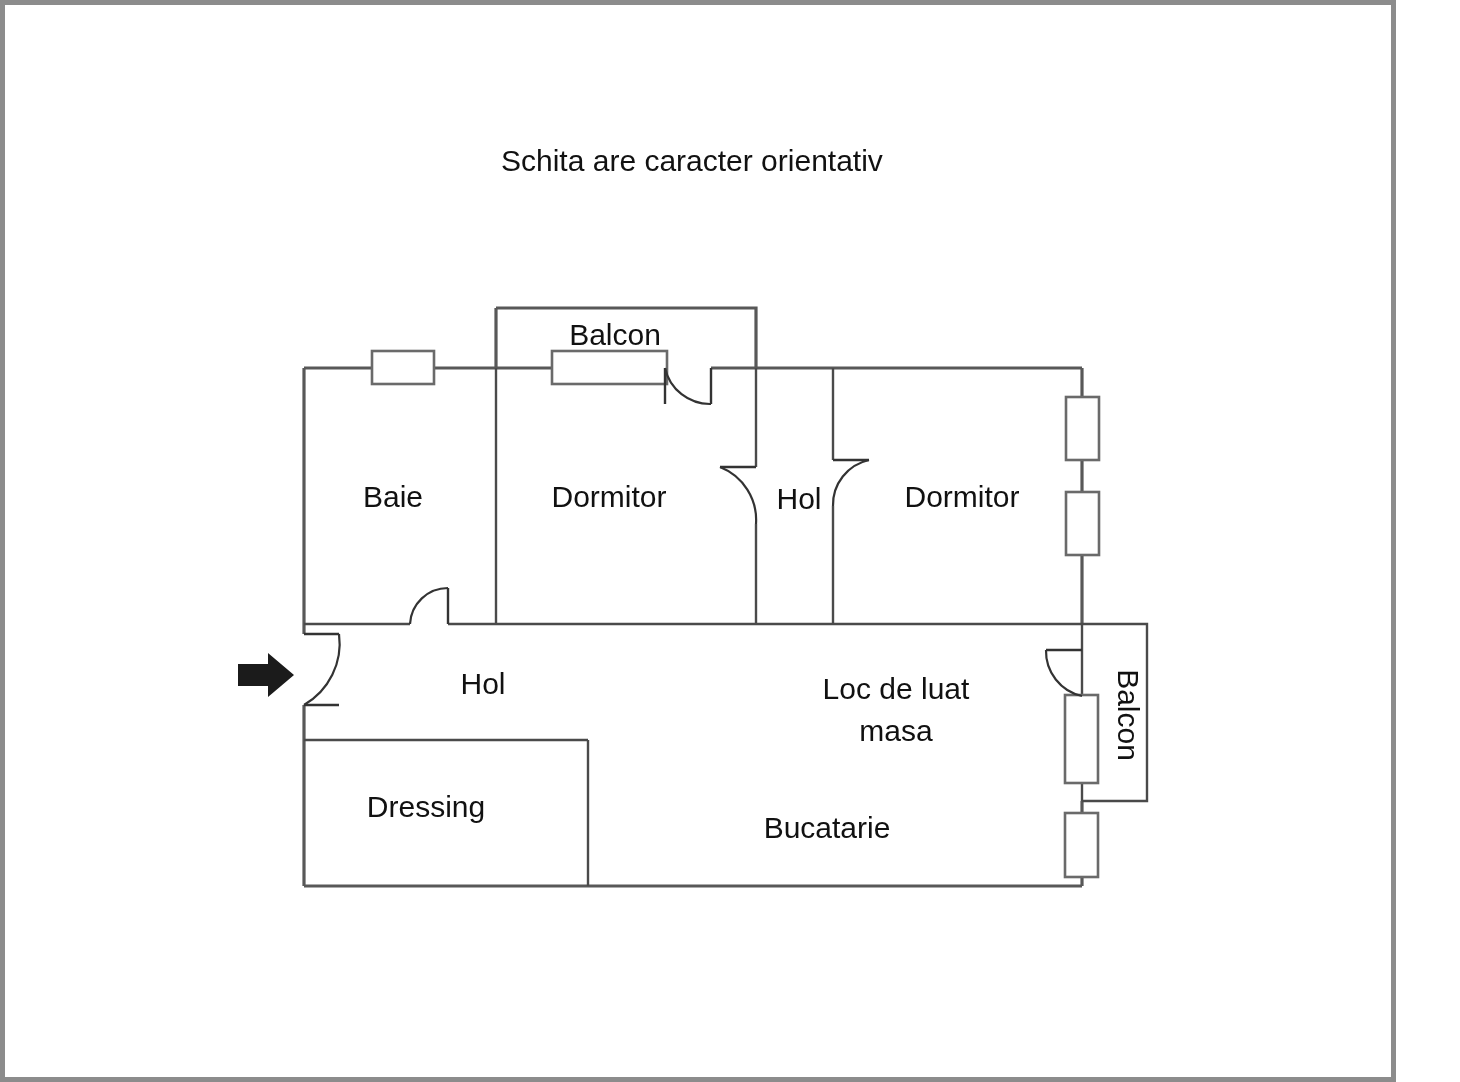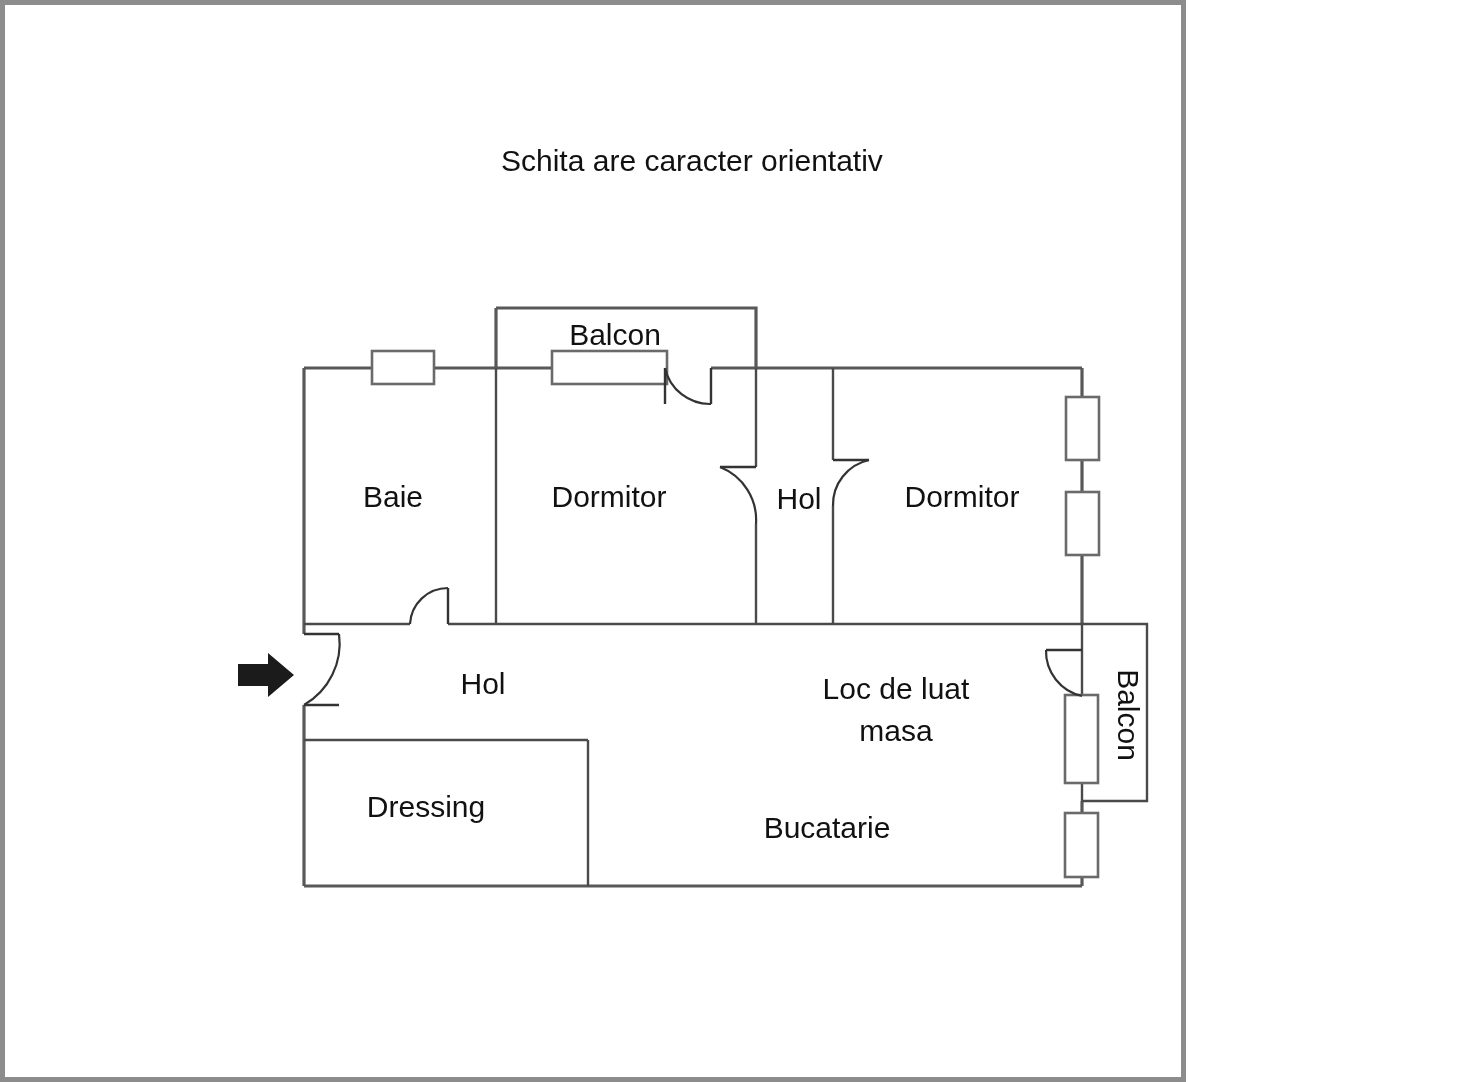--- a/index.html
+++ b/index.html
@@ -9,21 +9,21 @@
     background: #ffffff;
   }
   body {
     width: 1460px;
     height: 1082px;
     font-family: "Liberation Sans", sans-serif;
     overflow: hidden;
   }
   #page {
     position: relative;
-    width: 1186px;
+    width: 1396px;
     height: 1082px;
     background: #ffffff;
     box-sizing: border-box;
     border: 5px solid #8c8c8c;
   }
   #plan-svg {
     position: absolute;
     left: 0;
     top: 0;
     width: 1460px;

